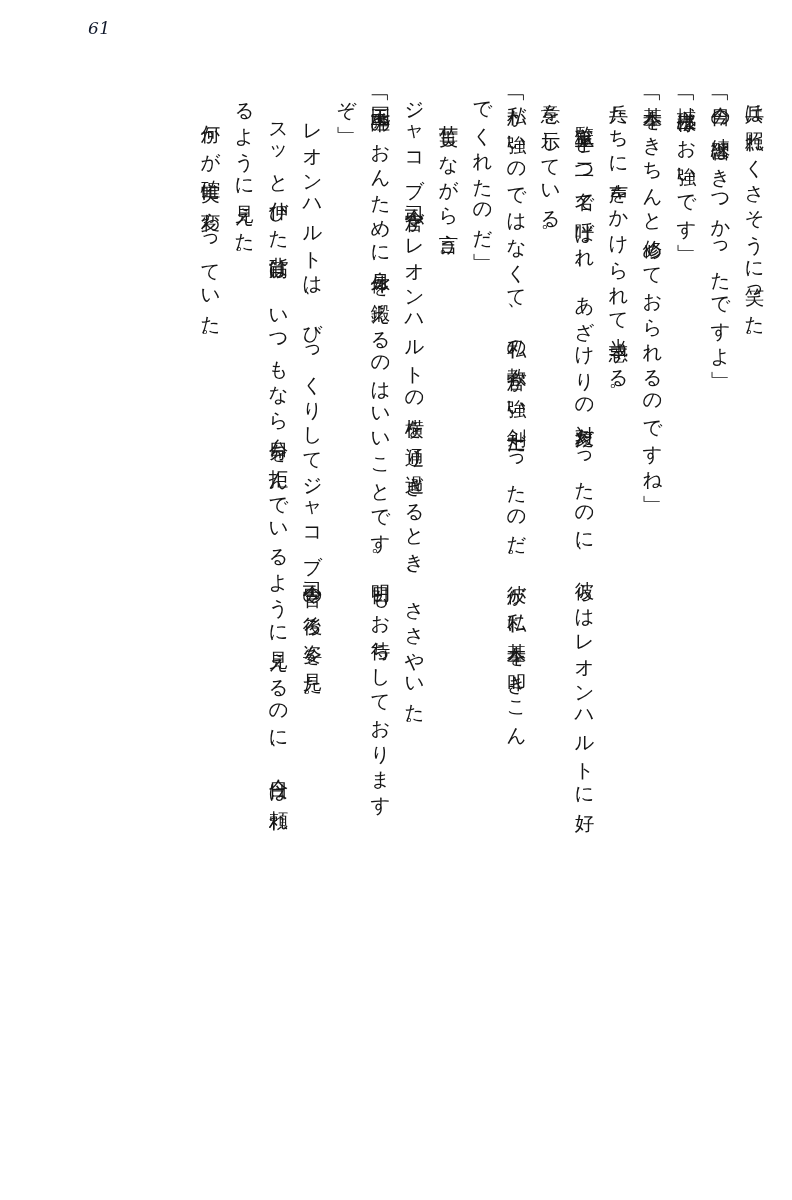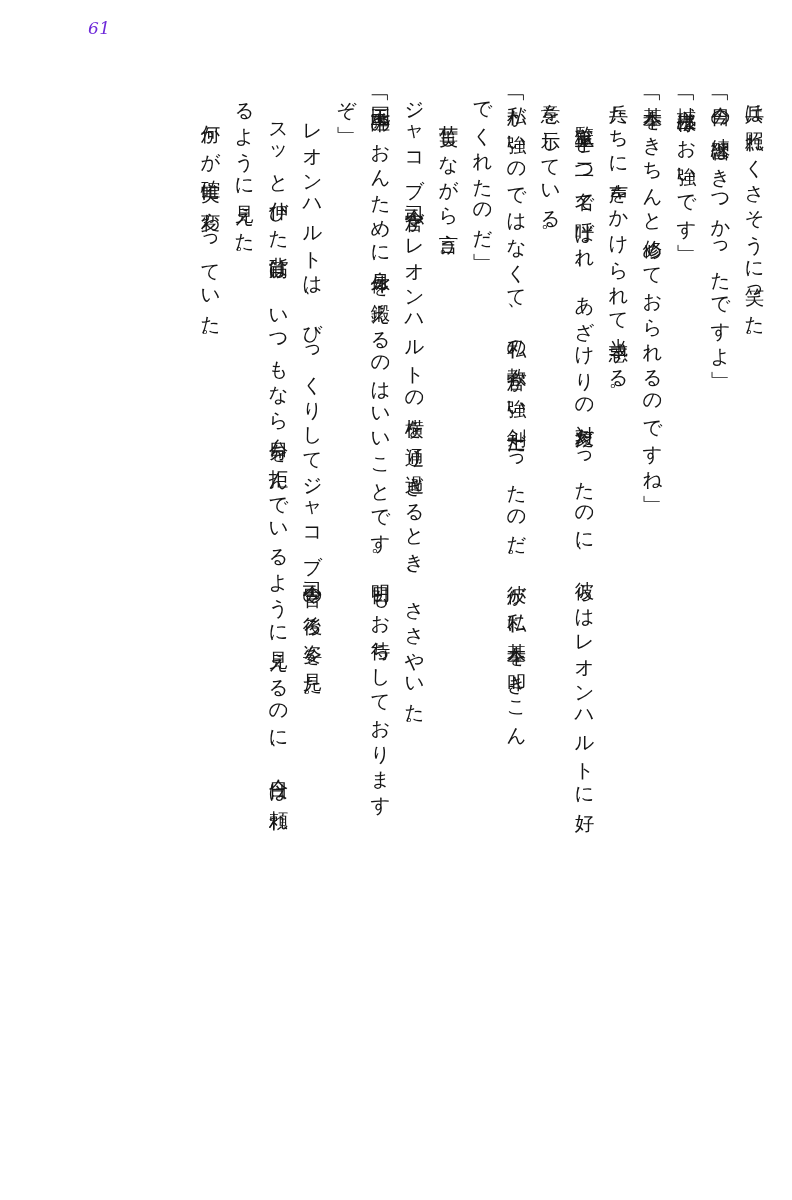--- a/index.html
+++ b/index.html
@@ -26,21 +26,21 @@
   }
 
   
   .page-number {
     position: absolute;
     left: 88px;
     top: 18px;
     font-family: "DejaVu Serif", "Liberation Serif", serif;
     font-size: 17px;
     font-style: italic;
-    color: #6d28d9;
+    color: #0f172a;
     letter-spacing: 0.5px;
   }
 
   
   .vtext {
     position: absolute;
     top: 88px;
     left: 40px;
     right: 28px;
     height: 1070px;

